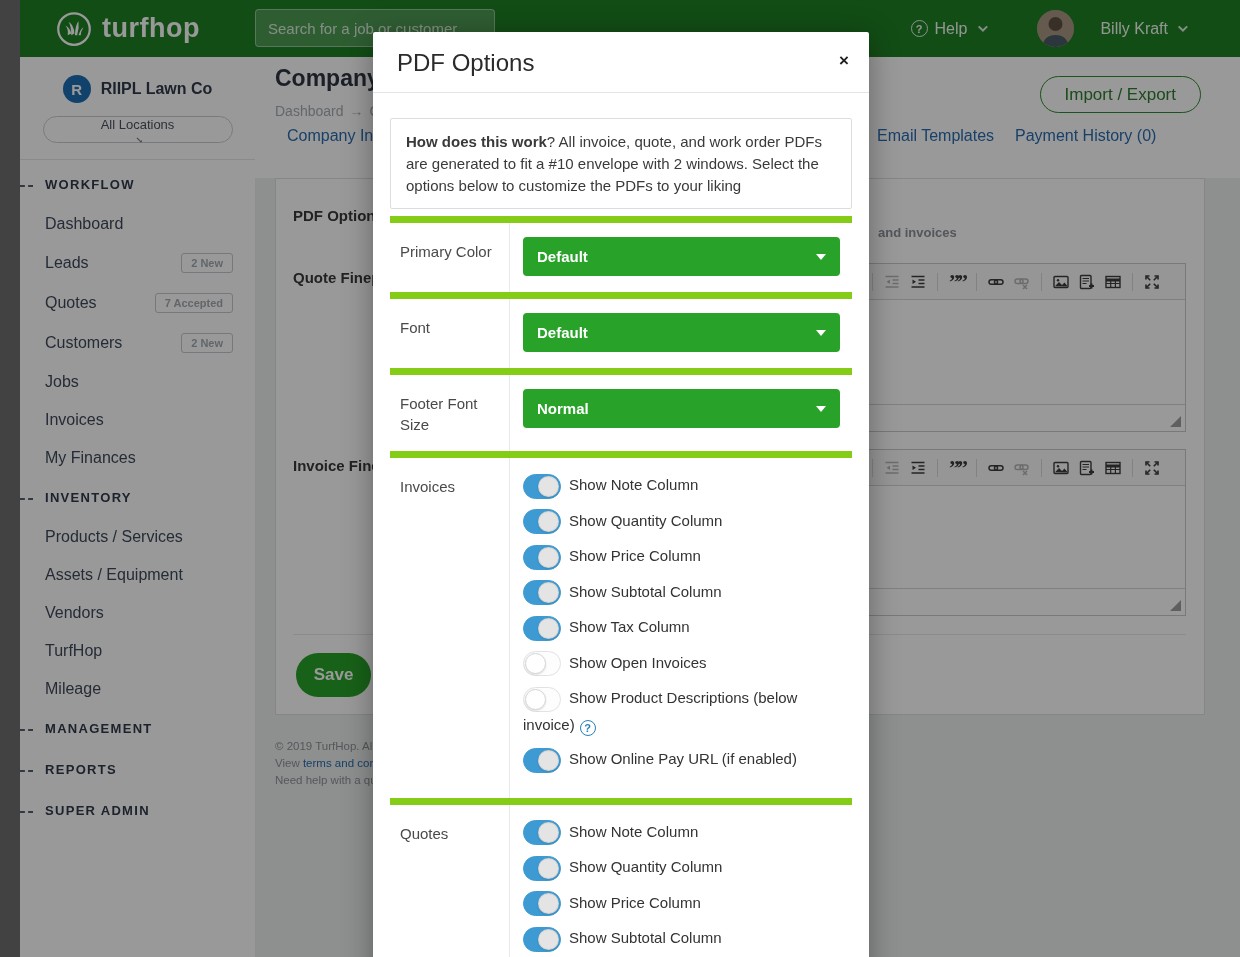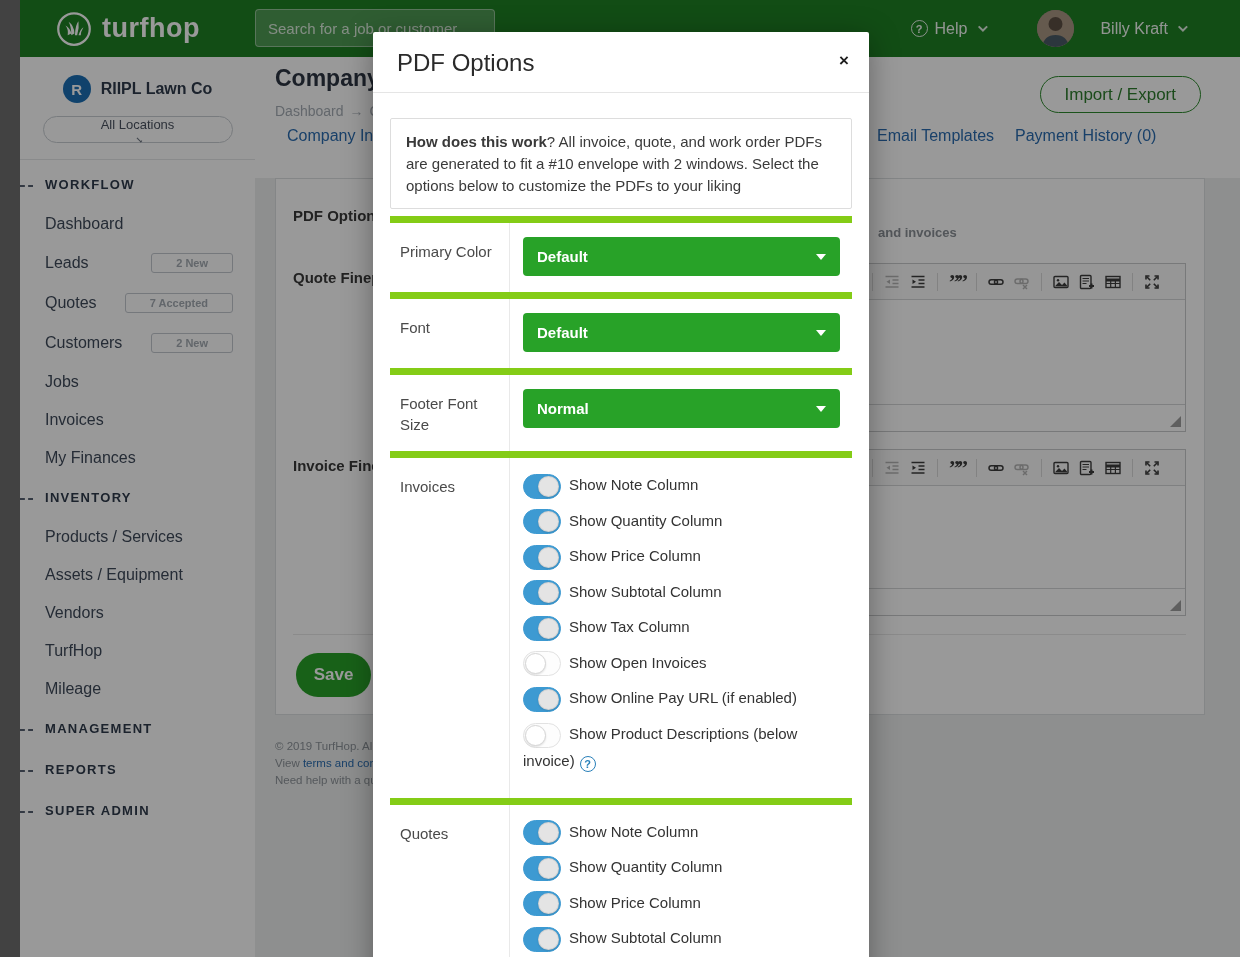--- a/index.html
+++ b/index.html
@@ -35,21 +35,21 @@
     display:flex;align-items:center;justify-content:center;}
   .company-name{font-size:16px;font-weight:bold;color:#2f3b4c;}
   .loc-pill{width:190px;height:27px;margin:13px auto 0;border:1px solid #c9ced3;border-radius:14px;
     display:flex;align-items:center;justify-content:center;gap:8px;font-size:13px;color:#4a5260;cursor:pointer;background:#fff;flex-direction:column;}
   .loc-chev{width:6px;height:6px;border-right:1.5px solid #6b7480;border-bottom:1.5px solid #6b7480;transform:rotate(45deg) translateY(-2px);}
   .side-divider{border-bottom:1px solid #e4e6e8;margin-top:16px;}
   .nav{padding-top:4px;}
   .sec-head{position:relative;padding:13px 0 13px 25px;font-size:13px;font-weight:bold;letter-spacing:1.3px;color:#2f3b4c;}
   .sec-head::before{content:"";position:absolute;left:0;top:50%;width:13px;border-top:2px dashed #556070;}
   .nav-item{display:flex;align-items:center;justify-content:space-between;padding:10px 22px 10px 25px;font-size:16px;color:#3f4a5a;cursor:pointer;}
-  .nav-badge{font-size:11px;font-weight:bold;color:#a4abb2;border:1px solid #c3c9cf;border-radius:3px;padding:3px 24px;background:#fff;}
+  .nav-badge{font-size:11px;font-weight:bold;color:#a4abb2;border:1px solid #c3c9cf;border-radius:3px;padding:3px 9px;background:#fff;}
   
   .main-header{position:absolute;left:255px;top:57px;width:985px;height:121px;background:#fff;}
   .page-title{position:absolute;left:20px;top:8px;font-size:23px;font-weight:bold;color:#2e3644;}
   .breadcrumb{position:absolute;left:20px;top:46px;font-size:14px;color:#a5acb4;}
   .breadcrumb .bc-arrow{margin:0 6px;}
   .import-export{position:absolute;right:39px;top:19px;height:37px;padding:0 24px;border:1.5px solid #2e8b2e;border-radius:19px;
     color:#2e7d2e;font-size:17px;background:transparent;display:flex;align-items:center;cursor:pointer;font-family:"Liberation Sans",sans-serif;}
   .tab{position:absolute;top:70px;font-size:16px;color:#2a6cb0;cursor:pointer;white-space:nowrap;}
   .tab1{left:32px;}.tab2{left:622px;}.tab3{left:760px;}
   
@@ -454,25 +454,25 @@
 
             <div class="toggle-row">
               <span class="switch on"><span class="knob"></span></span><span class="toggle-text">Show Tax Column</span>
             </div>
 
             <div class="toggle-row">
               <span class="switch"><span class="knob"></span></span><span class="toggle-text">Show Open Invoices</span>
             </div>
 
             <div class="toggle-row">
+              <span class="switch"><span class="knob"></span></span><span class="toggle-text">Show Product Descriptions (below invoice)</span><span class="help-badge"></span>
+            </div>
+
+            <div class="toggle-row">
               <span class="switch on"><span class="knob"></span></span><span class="toggle-text">Show Online Pay URL (if enabled)</span>
-            </div>
-
-            <div class="toggle-row">
-              <span class="switch"><span class="knob"></span></span><span class="toggle-text">Show Product Descriptions (below invoice)</span><span class="help-badge"></span>
             </div>
           </div>
       </div>
 
       <div class="form-row">
         <div class="row-label">Quotes</div>
         <div class="row-controls">
 
             <div class="toggle-row">
               <span class="switch on"><span class="knob"></span></span><span class="toggle-text">Show Note Column</span>

